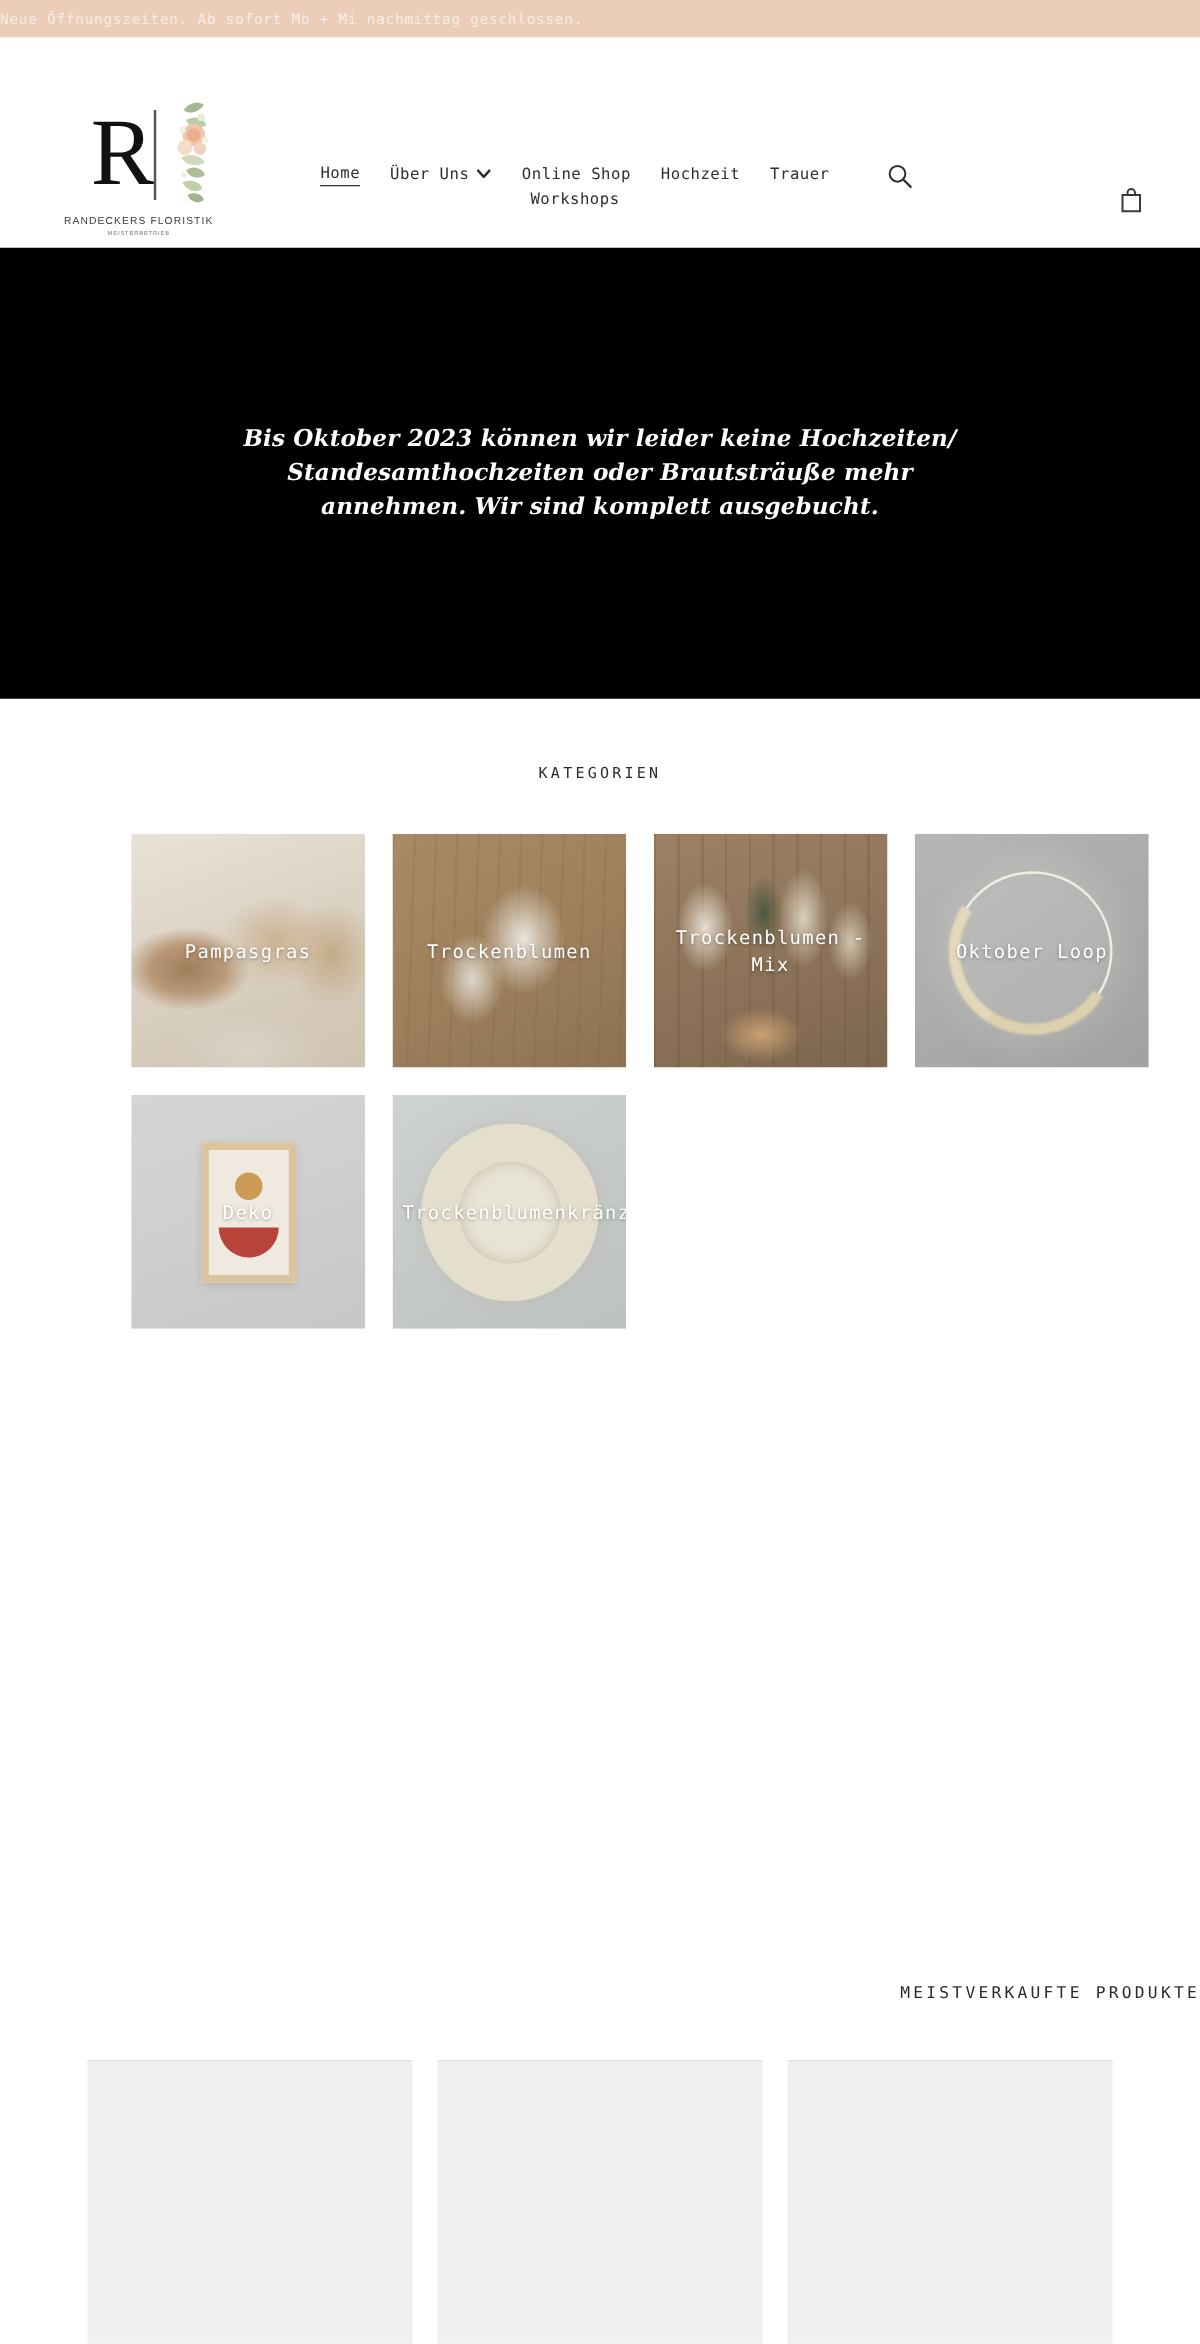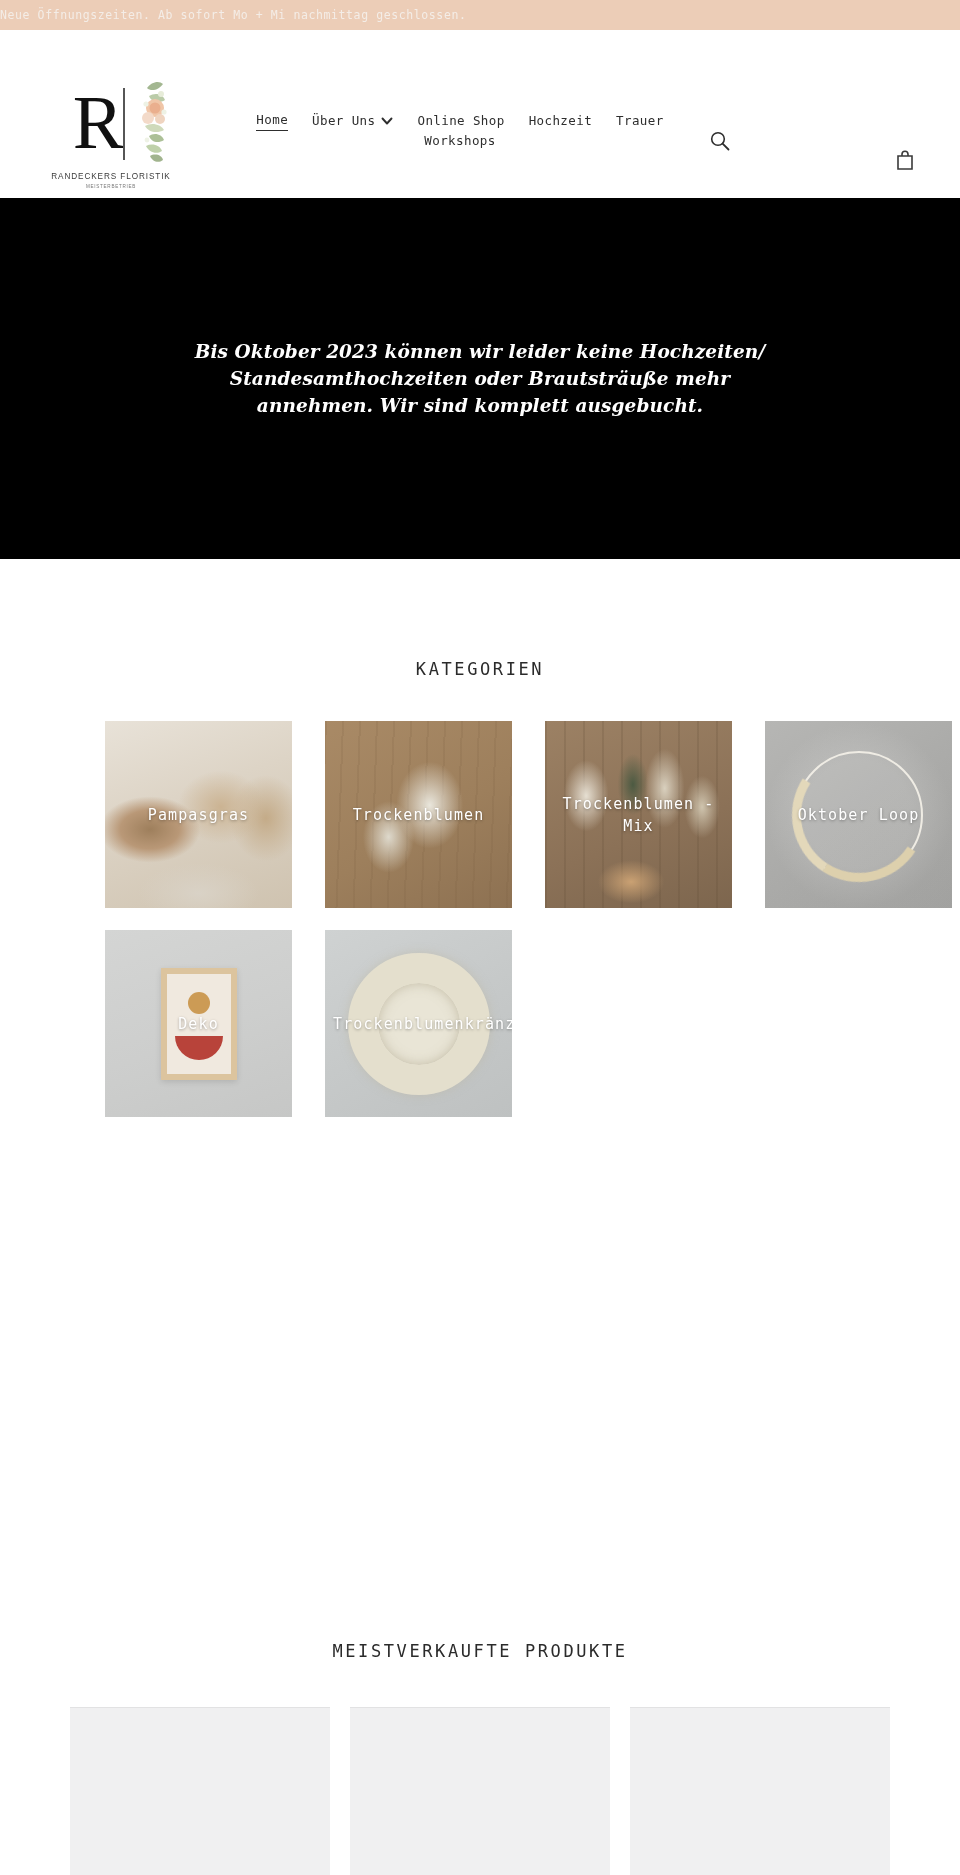--- a/index.html
+++ b/index.html
@@ -84,21 +84,21 @@
     letter-spacing: 0.7px;
     color: #777;
     margin-top: 3px;
     white-space: nowrap;
   }
 
   
   .nav {
     position: absolute;
     left: 230px;
-    top: 80px;
+    top: 98px;
     width: 460px;
     display: flex;
     flex-wrap: wrap;
     justify-content: center;
     align-content: flex-start;
     gap: 0 24px;
   }
   .nav-item {
     font-size: 12.5px;
     letter-spacing: 0.4px;
@@ -145,31 +145,31 @@
     font-size: 18.5px;
     line-height: 27px;
     color: #ffffff;
     text-shadow: 0 1px 2px rgba(0,0,0,0.18);
     letter-spacing: 0.1px;
   }
 
   
   .section-title {
     text-align: center;
-    font-size: 17px;
+    font-size: 12px;
     letter-spacing: 2.6px;
     color: #2b2b2b;
-    padding-top: 100px;
+    padding-top: 52px;
   }
   .cat-grid {
     width: 820px;
     margin: 42px auto 0 auto;
     display: grid;
     grid-template-columns: repeat(4, 187px);
-    gap: 22px 33px;
+    gap: 22px 22px;
     padding-left: 35px;
   }
   .cat-tile {
     position: relative;
     height: 187px;
     overflow: hidden;
     cursor: pointer;
   }
   .cat-label {
     position: absolute;
@@ -272,22 +272,22 @@
     position: absolute; left: 50%; top: 50%;
     width: 142px; height: 142px; margin: -71px 0 0 -71px;
     border-radius: 50%;
     border: 30px solid #e4dfcd;
     box-shadow: inset 0 0 12px rgba(160,150,120,0.5), 0 0 10px rgba(190,185,165,0.6);
     filter: blur(0.6px);
   }
 
   
   .best-title {
-    text-align: center;
-    font-size: 17px;
+    text-align: right;
+    font-size: 13px;
     letter-spacing: 2.6px;
     color: #2b2b2b;
     margin-top: 524px;
   }
   .best-grid {
     width: 820px;
     margin: 46px auto 0 auto;
     display: grid;
     grid-template-columns: repeat(3, 260px);
     gap: 20px;

